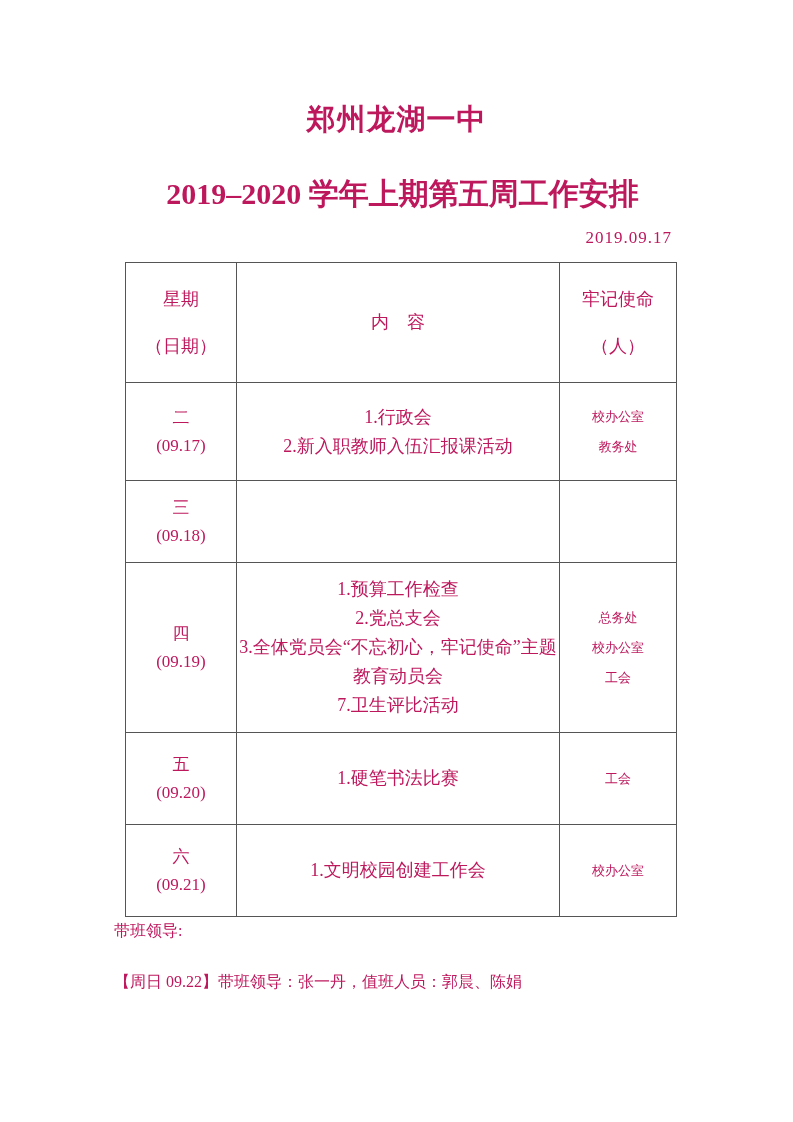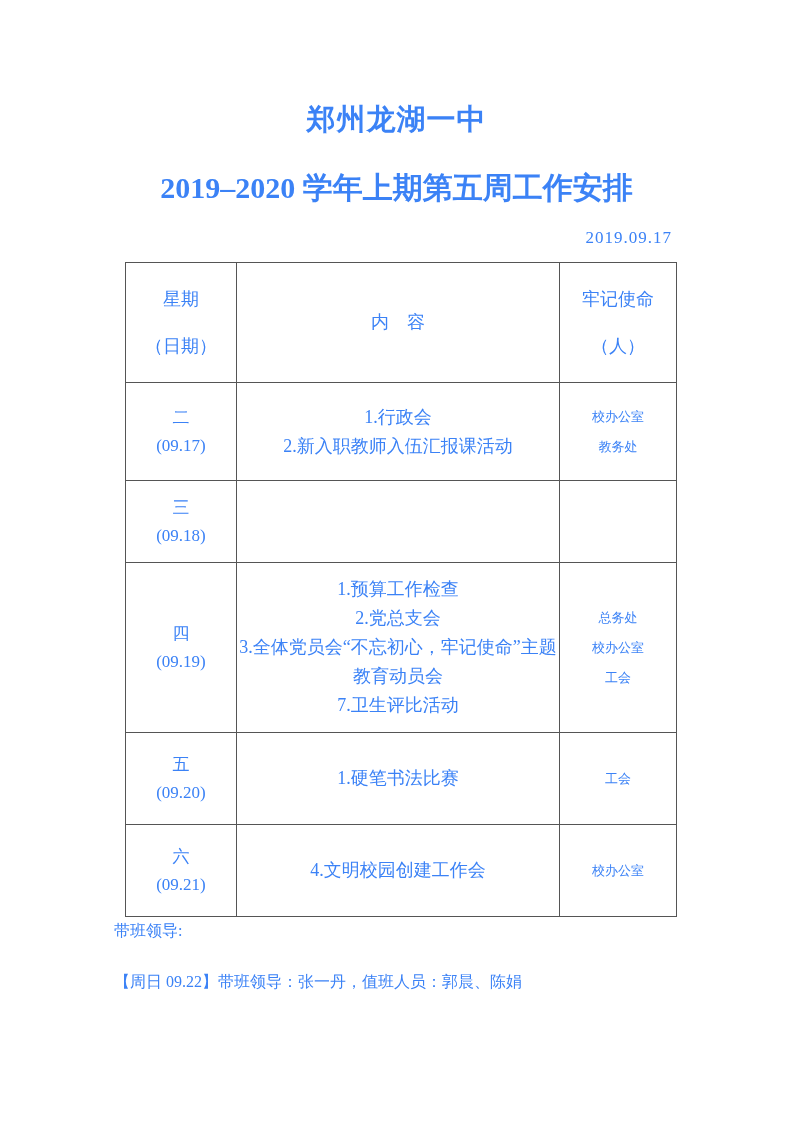--- a/index.html
+++ b/index.html
@@ -6,21 +6,21 @@
     margin: 0;
     padding: 0;
     background: #ffffff;
   }
   .page {
     position: relative;
     width: 793px;
     height: 1122px;
     background: #ffffff;
     font-family: "Liberation Serif", "DejaVu Serif", serif;
-    color: #3b82f6;
+    color: #be185d;
     overflow: hidden;
   }
   .content {
     position: absolute;
     left: 121px;
     top: 0;
     width: 551px;
   }
   .title {
     position: absolute;
@@ -31,21 +31,21 @@
     text-align: center;
     font-size: 29px;
     font-weight: 700;
     letter-spacing: 1px;
   }
   .subtitle {
     position: absolute;
     top: 168px;
     left: -30px;
     width: 611px;
-    margin: 0;
+    margin: 6px;
     text-align: center;
     font-size: 30px;
     font-weight: 700;
   }
   .doc-date {
     position: absolute;
     top: 228px;
     left: 0;
     width: 100%;
     text-align: right;
@@ -189,21 +189,21 @@
           <td class="dept-cell">
             <div>工会</div>
           </td>
         </tr>
         <tr class="r-4">
           <td class="day-cell">
             <div>六</div>
             <div>(09.21)</div>
           </td>
           <td class="content-cell">
-            <div>4.文明校园创建工作会</div>
+            <div>1.文明校园创建工作会</div>
           </td>
           <td class="dept-cell">
             <div>校办公室</div>
           </td>
         </tr>
       </tbody>
     </table>
   </div>
 
   <div class="footer">

